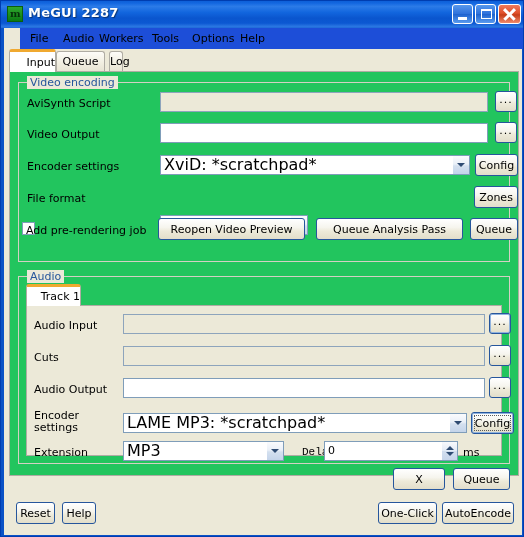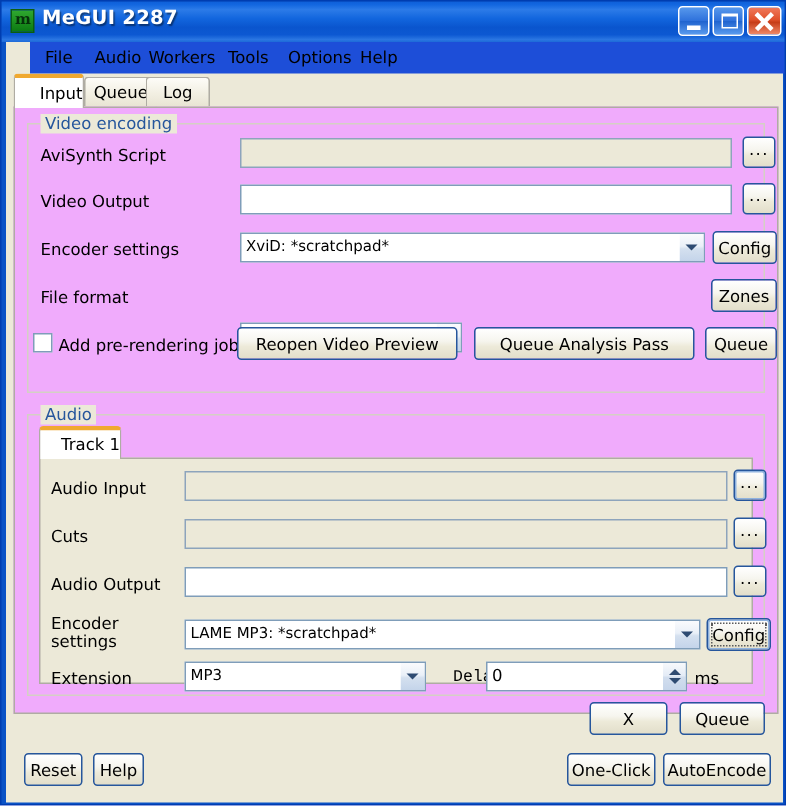--- a/index.html
+++ b/index.html
@@ -159,21 +159,21 @@
     background: #FFFFFF;
     border-top: 3px solid #F0A930;
     z-index: 4;
     text-align: right;
   }
   .tabpanel {
     position: absolute;
     left: 0; top: 22px;
     width: 510px;
     height: 405px;
-    background: #f0abfc;
+    background: #22c55e;
     border: 1px solid #AFACA3;
     box-sizing: border-box;
   }
 
   
   .group {
     position: absolute;
     box-sizing: border-box;
     border: 1px solid #D4D0C4;
     border-top-color: #D4D0C4;
@@ -220,21 +220,21 @@
   .combo {
     position: absolute;
     box-sizing: border-box;
     border: 1px solid #7F9DB9;
     background: #FFFFFF;
   }
   .combo .val {
     position: absolute;
     left: 3px; top: 0;
     right: 19px;
-    font-size: 10px;
+    font-size: 16px;
     line-height: 18px;
     white-space: nowrap;
     overflow: hidden;
     color: #000;
   }
   .combo .arrowbox {
     position: absolute;
     right: 0; top: 0;
     width: 17px; height: 100%;
     background: linear-gradient(to bottom, #FAFBFD 0%, #EAF0F8 45%, #D4E0EF 55%, #C4D4EA 100%);
@@ -364,21 +364,21 @@
       <div class="menu-item" style="left:74px">Workers</div>
       <div class="menu-item" style="left:127px">Tools</div>
       <div class="menu-item" style="left:167px">Options</div>
       <div class="menu-item" style="left:215px">Help</div>
     </div>
 
     <div class="tabstrip">
 
       <div class="tab active" style="left:0px;width:47px">Input</div>
       <div class="tab" style="left:47px;width:49px">Queue</div>
-      <div class="tab" style="left:88px;width:43px">Log</div>
+      <div class="tab" style="left:100px;width:14px">Log</div>
 
       <div class="tabpanel">
 
         <div class="group" style="left:8px;top:10px;width:492px;height:180px;">
           <div class="group-label">Video encoding</div>
         </div>
 
         <div class="lbl" style="left:17px;top:25px;">AviSynth Script</div>
         <div class="tbox disabled" style="left:150px;top:20px;width:328px;height:20px;"></div>
         <div class="btn ell" style="left:485px;top:19px;width:22px;height:21px;">...</div>
@@ -395,21 +395,21 @@
         <div class="btn" style="left:465px;top:82px;width:43px;height:22px;">Config</div>
 
         <div class="lbl" style="left:17px;top:120px;">File format</div>
         <div class="combo" style="left:150px;top:115px;width:148px;height:20px;margin-top:28px;">
           <div class="val">AVI</div>
           <div class="arrowbox"></div>
         </div>
         <div class="btn" style="left:464px;top:114px;width:44px;height:22px;">Zones</div>
 
         <div class="cbox" style="left:12px;top:150px;"></div>
-        <div class="lbl" style="left:29px;top:152px;">Add pre-rendering job</div>
+        <div class="lbl" style="left:16px;top:152px;">Add pre-rendering job</div>
 
         <div class="btn" style="left:148px;top:146px;width:147px;height:22px;">Reopen Video Preview</div>
         <div class="btn" style="left:306px;top:146px;width:147px;height:22px;">Queue Analysis Pass</div>
         <div class="btn" style="left:460px;top:146px;width:48px;height:22px;">Queue</div>
 
         <div class="group" style="left:8px;top:204px;width:492px;height:188px;">
           <div class="group-label">Audio</div>
         </div>
 
         <div class="tab active" style="left:16px;top:212px;width:55px;height:22px;line-height:20px;">Track 1</div>

